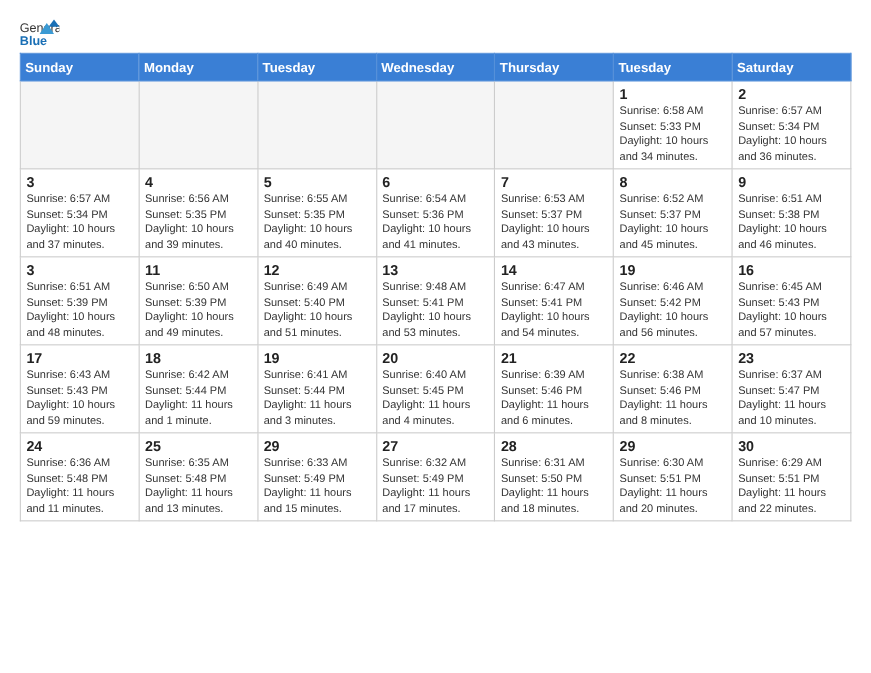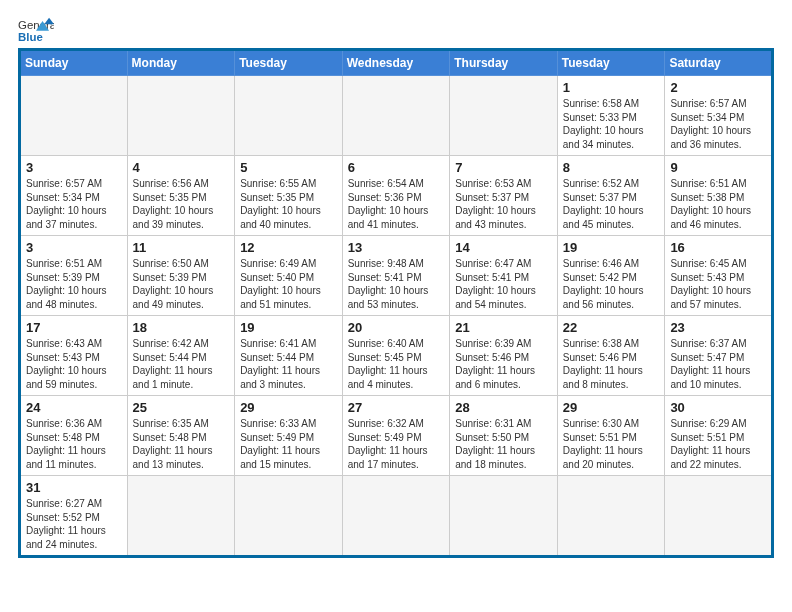--- a/index.html
+++ b/index.html
@@ -38,21 +38,21 @@
       color: #222;
     }
     .title-block h2 {
       font-size: 14px;
       font-weight: normal;
       color: #444;
     }
     .calendar {
       width: 100%;
       border-collapse: collapse;
-      border: 3px solid #0369a1;
+      border: 1px solid #0369a1;
     }
     .calendar thead tr th {
       background-color: #3a7fd5;
       color: #fff;
       font-size: 12px;
       font-weight: bold;
       padding: 5px 4px;
       border: 1px solid #5590d9;
       text-align: left;
       width: calc(100% / 7);
@@ -306,29 +306,15 @@
 Sunset: 5:51 PM
 Daylight: 11 hours and 20 minutes.</div>
           </td>
           <td>
             <span class="day-number">30</span>
             <div class="day-info">Sunrise: 6:29 AM
 Sunset: 5:51 PM
 Daylight: 11 hours and 22 minutes.</div>
           </td>
         </tr>
-        <tr>
-          <td>
-            <span class="day-number">31</span>
-            <div class="day-info">Sunrise: 6:27 AM
-Sunset: 5:52 PM
-Daylight: 11 hours and 24 minutes.</div>
-          </td>
-          <td class="empty"></td>
-          <td class="empty"></td>
-          <td class="empty"></td>
-          <td class="empty"></td>
-          <td class="empty"></td>
-          <td class="empty"></td>
-        </tr>
       </tbody>
   </table>
 </div>
 
 </body></html>

